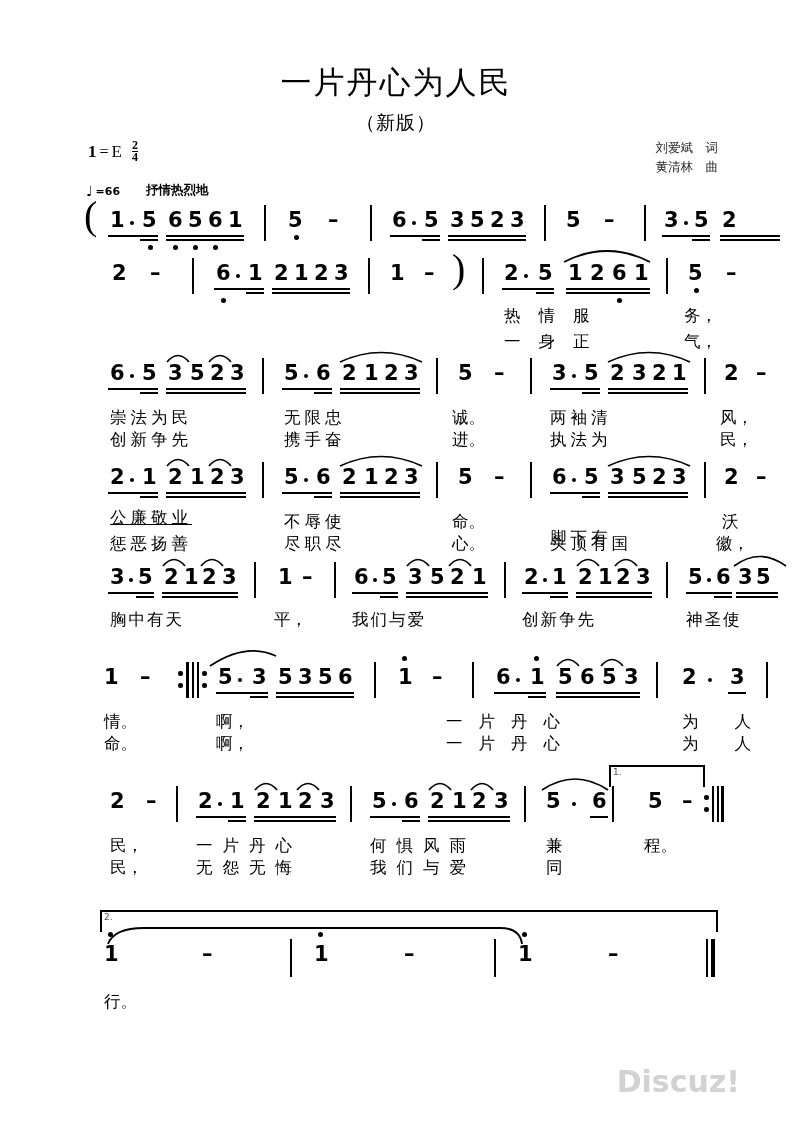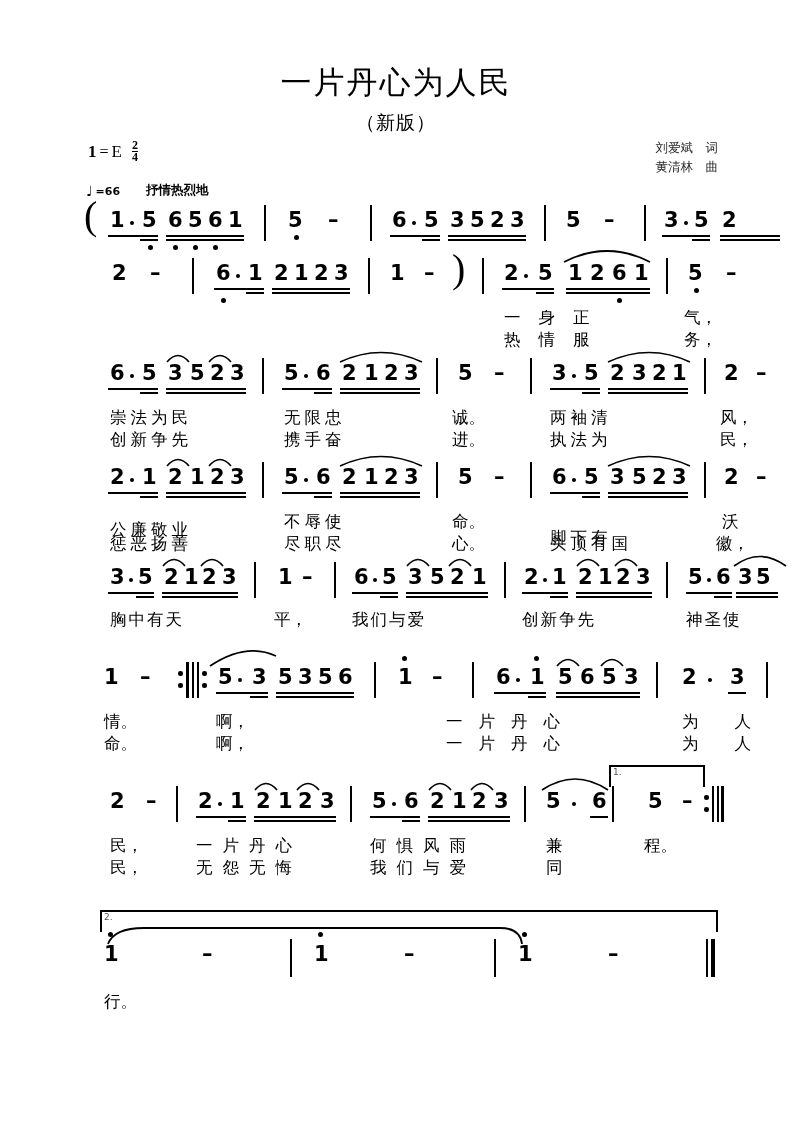--- a/index.html
+++ b/index.html
@@ -290,26 +290,26 @@
           </svg>
       </span>
 
       <span class="barline" style="left:666px;top:0px;height:36px;"></span>
 
       <span class="note" style="left:688px;top:5px;">5</span>
       <span class="oct-low" style="left:694px;top:30px;"></span>
       <span class="dash" style="left:726px;top:5px;">–</span>
     </div>
     <div class="srow" style="height:24px;">
+      <span class="lyric" style="left:504px;top:4px;letter-spacing:18px;">热情服</span>
+      <span class="lyric" style="left:684px;top:4px;">务，</span>
+    </div>
+    <div class="srow" style="height:24px;">
       <span class="lyric" style="left:504px;top:6px;letter-spacing:18px;">一身正</span>
       <span class="lyric" style="left:684px;top:6px;">气，</span>
-    </div>
-    <div class="srow" style="height:24px;">
-      <span class="lyric" style="left:504px;top:4px;letter-spacing:18px;">热情服</span>
-      <span class="lyric" style="left:684px;top:4px;">务，</span>
     </div>
   </div>
 
   <div class="system" style="top:358px;">
     <div class="srow">
       <span class="note" style="left:110px;top:5px;">6</span>
       <span class="dot-aug" style="left:130px;top:16px;"></span>
       <span class="note" style="left:142px;top:5px;">5</span>
       <span class="beam" style="left:108px;top:30px;width:50px;"></span>
       <span class="beam" style="left:140px;top:34px;width:18px;"></span>
@@ -466,21 +466,21 @@
             <path d="M2,16 Q43,-3 84,16" stroke="#000" stroke-width="1.7" fill="none"></path>
           </svg>
       </span>
 
       <span class="barline" style="left:704px;top:0px;height:36px;"></span>
 
       <span class="note" style="left:724px;top:5px;">2</span>
       <span class="dash" style="left:756px;top:5px;">–</span>
     </div>
     <div class="srow" style="height:24px;">
-      <span class="lyric" style="left:110px;top:14px;letter-spacing:4px;">公廉敬业</span>
+      <span class="lyric" style="left:110px;top:2px;letter-spacing:4px;text-decoration:underline;">公廉敬业</span>
       <span class="lyric" style="left:284px;top:6px;letter-spacing:4px;">不辱使</span>
       <span class="lyric" style="left:452px;top:6px;">命。</span>
       <span class="lyric" style="left:550px;top:22px;letter-spacing:4px;">脚下有</span>
       <span class="lyric" style="left:722px;top:6px;">沃</span>
     </div>
     <div class="srow" style="height:24px;">
       <span class="lyric" style="left:110px;top:4px;letter-spacing:4px;">惩恶扬善</span>
       <span class="lyric" style="left:284px;top:4px;letter-spacing:4px;">尽职尽</span>
       <span class="lyric" style="left:452px;top:4px;">心。</span>
       <span class="lyric" style="left:550px;top:4px;letter-spacing:4px;">头顶有国</span>
@@ -819,14 +819,15 @@
       <span class="finalbar" style="left:706px;top:9px;height:38px;width:12px;">
         <i style="left:0;width:1.6px;height:38px;"></i>
         <i style="left:5px;width:3.5px;height:38px;"></i>
       </span>
     </div>
     <div class="srow" style="height:24px;">
       <span class="lyric" style="left:104px;top:18px;">行。</span>
     </div>
   </div>
 
+  <div class="watermark">Discuz!</div>
 
 </div>
 
 </body></html>

